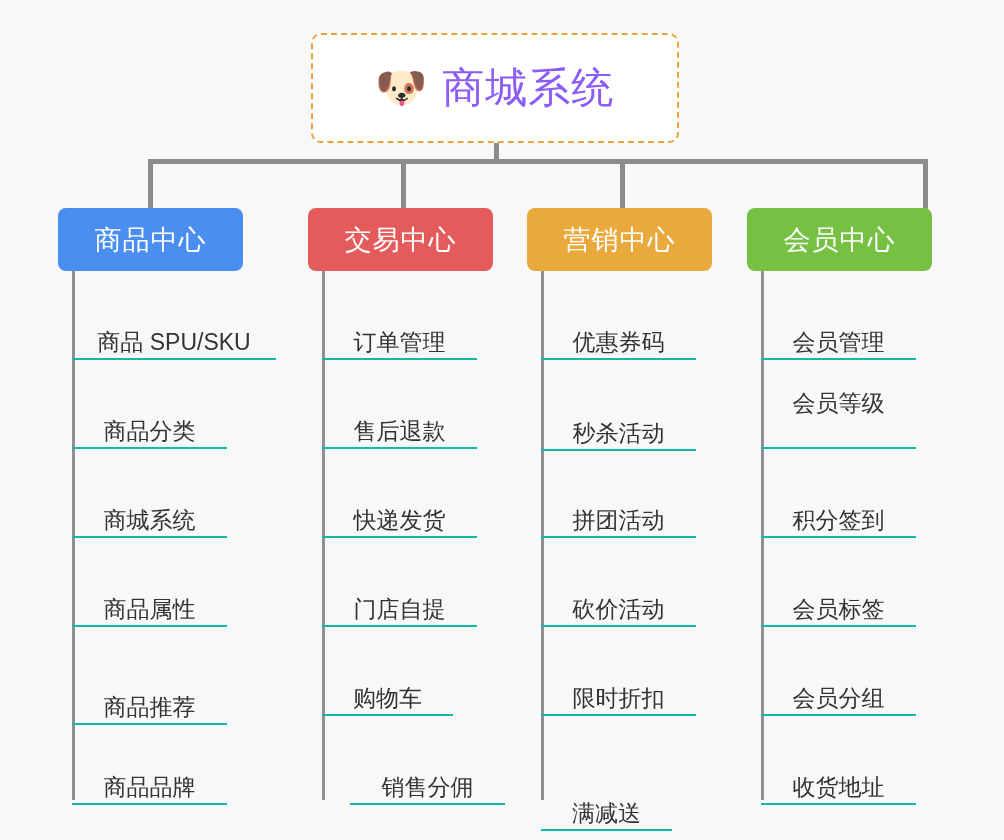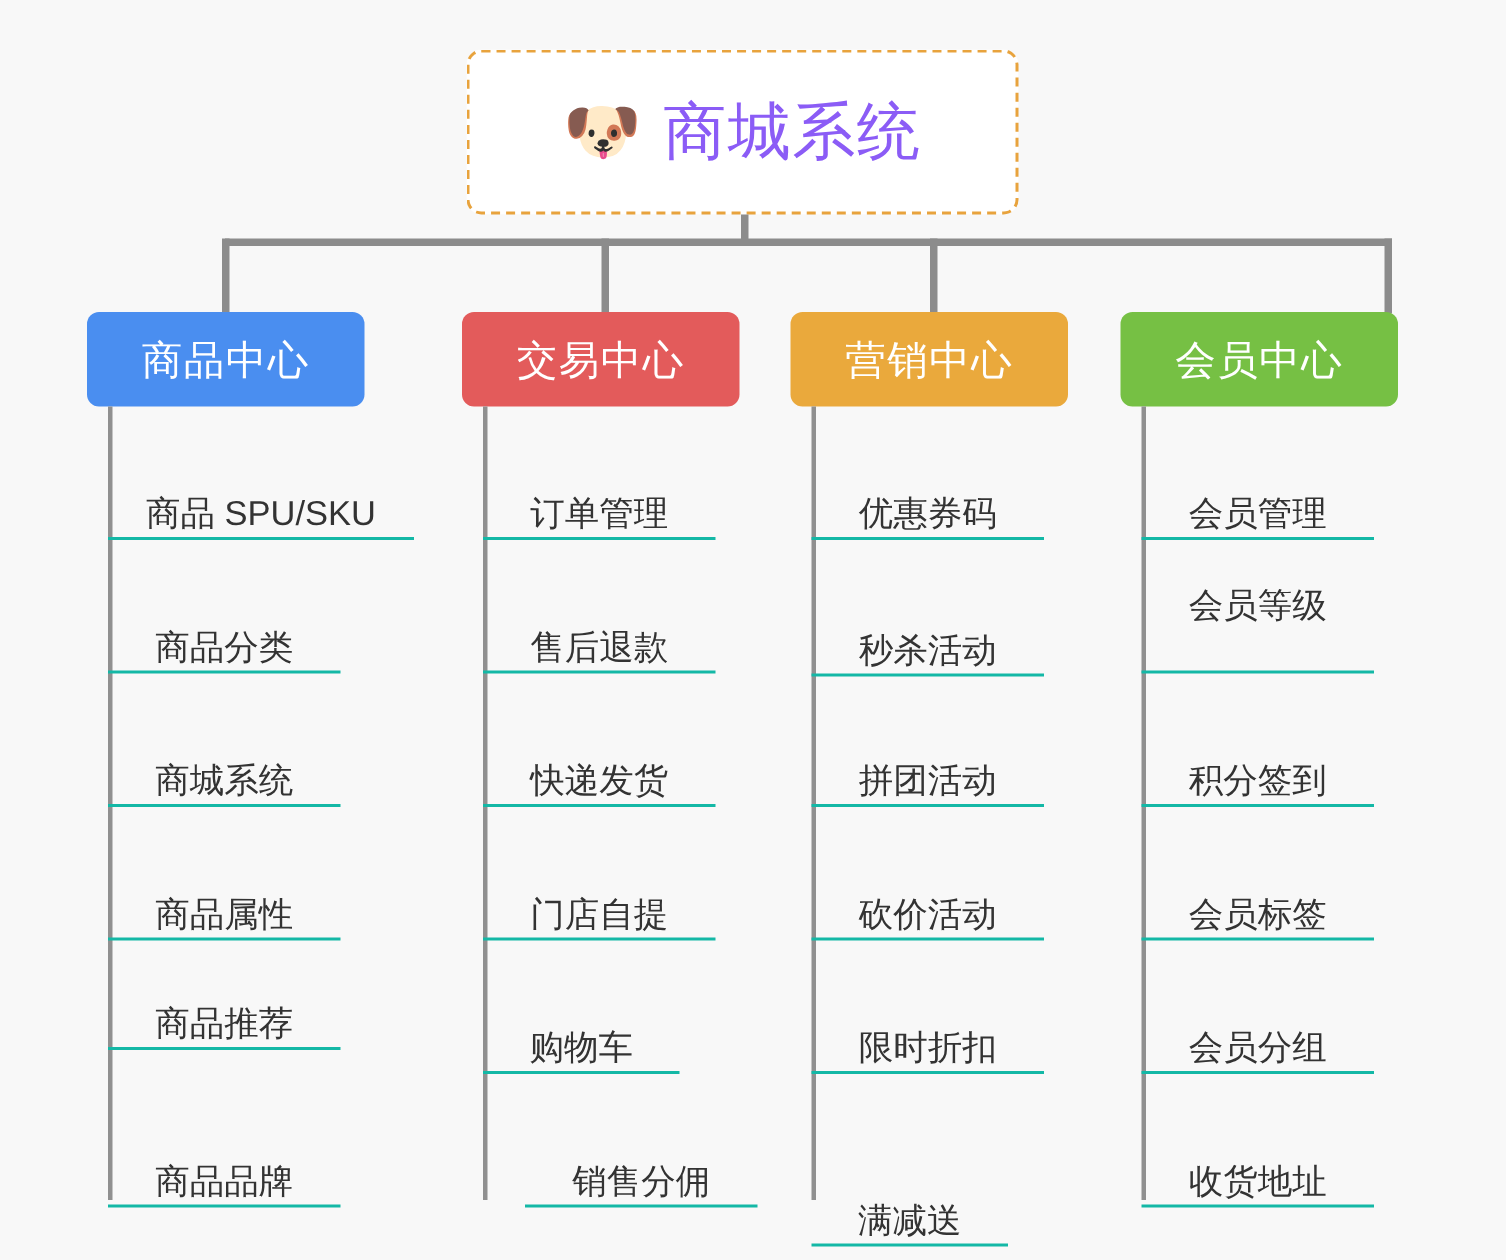--- a/index.html
+++ b/index.html
@@ -138,21 +138,21 @@
     </div>
     <div class="leaf-item" style="top:89px; width:155px;">
       <span class="leaf-label">商品分类</span>
     </div>
     <div class="leaf-item" style="top:178px; width:155px;">
       <span class="leaf-label">商城系统</span>
     </div>
     <div class="leaf-item" style="top:267px; width:155px;">
       <span class="leaf-label">商品属性</span>
     </div>
-    <div class="leaf-item" style="top:340px; width:155px;">
+    <div class="leaf-item" style="top:365px; width:155px;">
       <span class="leaf-label">商品推荐</span>
     </div>
     <div class="leaf-item" style="top:445px; width:155px;">
       <span class="leaf-label">商品品牌</span>
     </div>
   </div>
 
   <div class="leaf-col" style="left:322px;">
     <div class="trunk" style="height:529px;"></div>
     <div class="leaf-item" style="top:0px; width:155px;">

